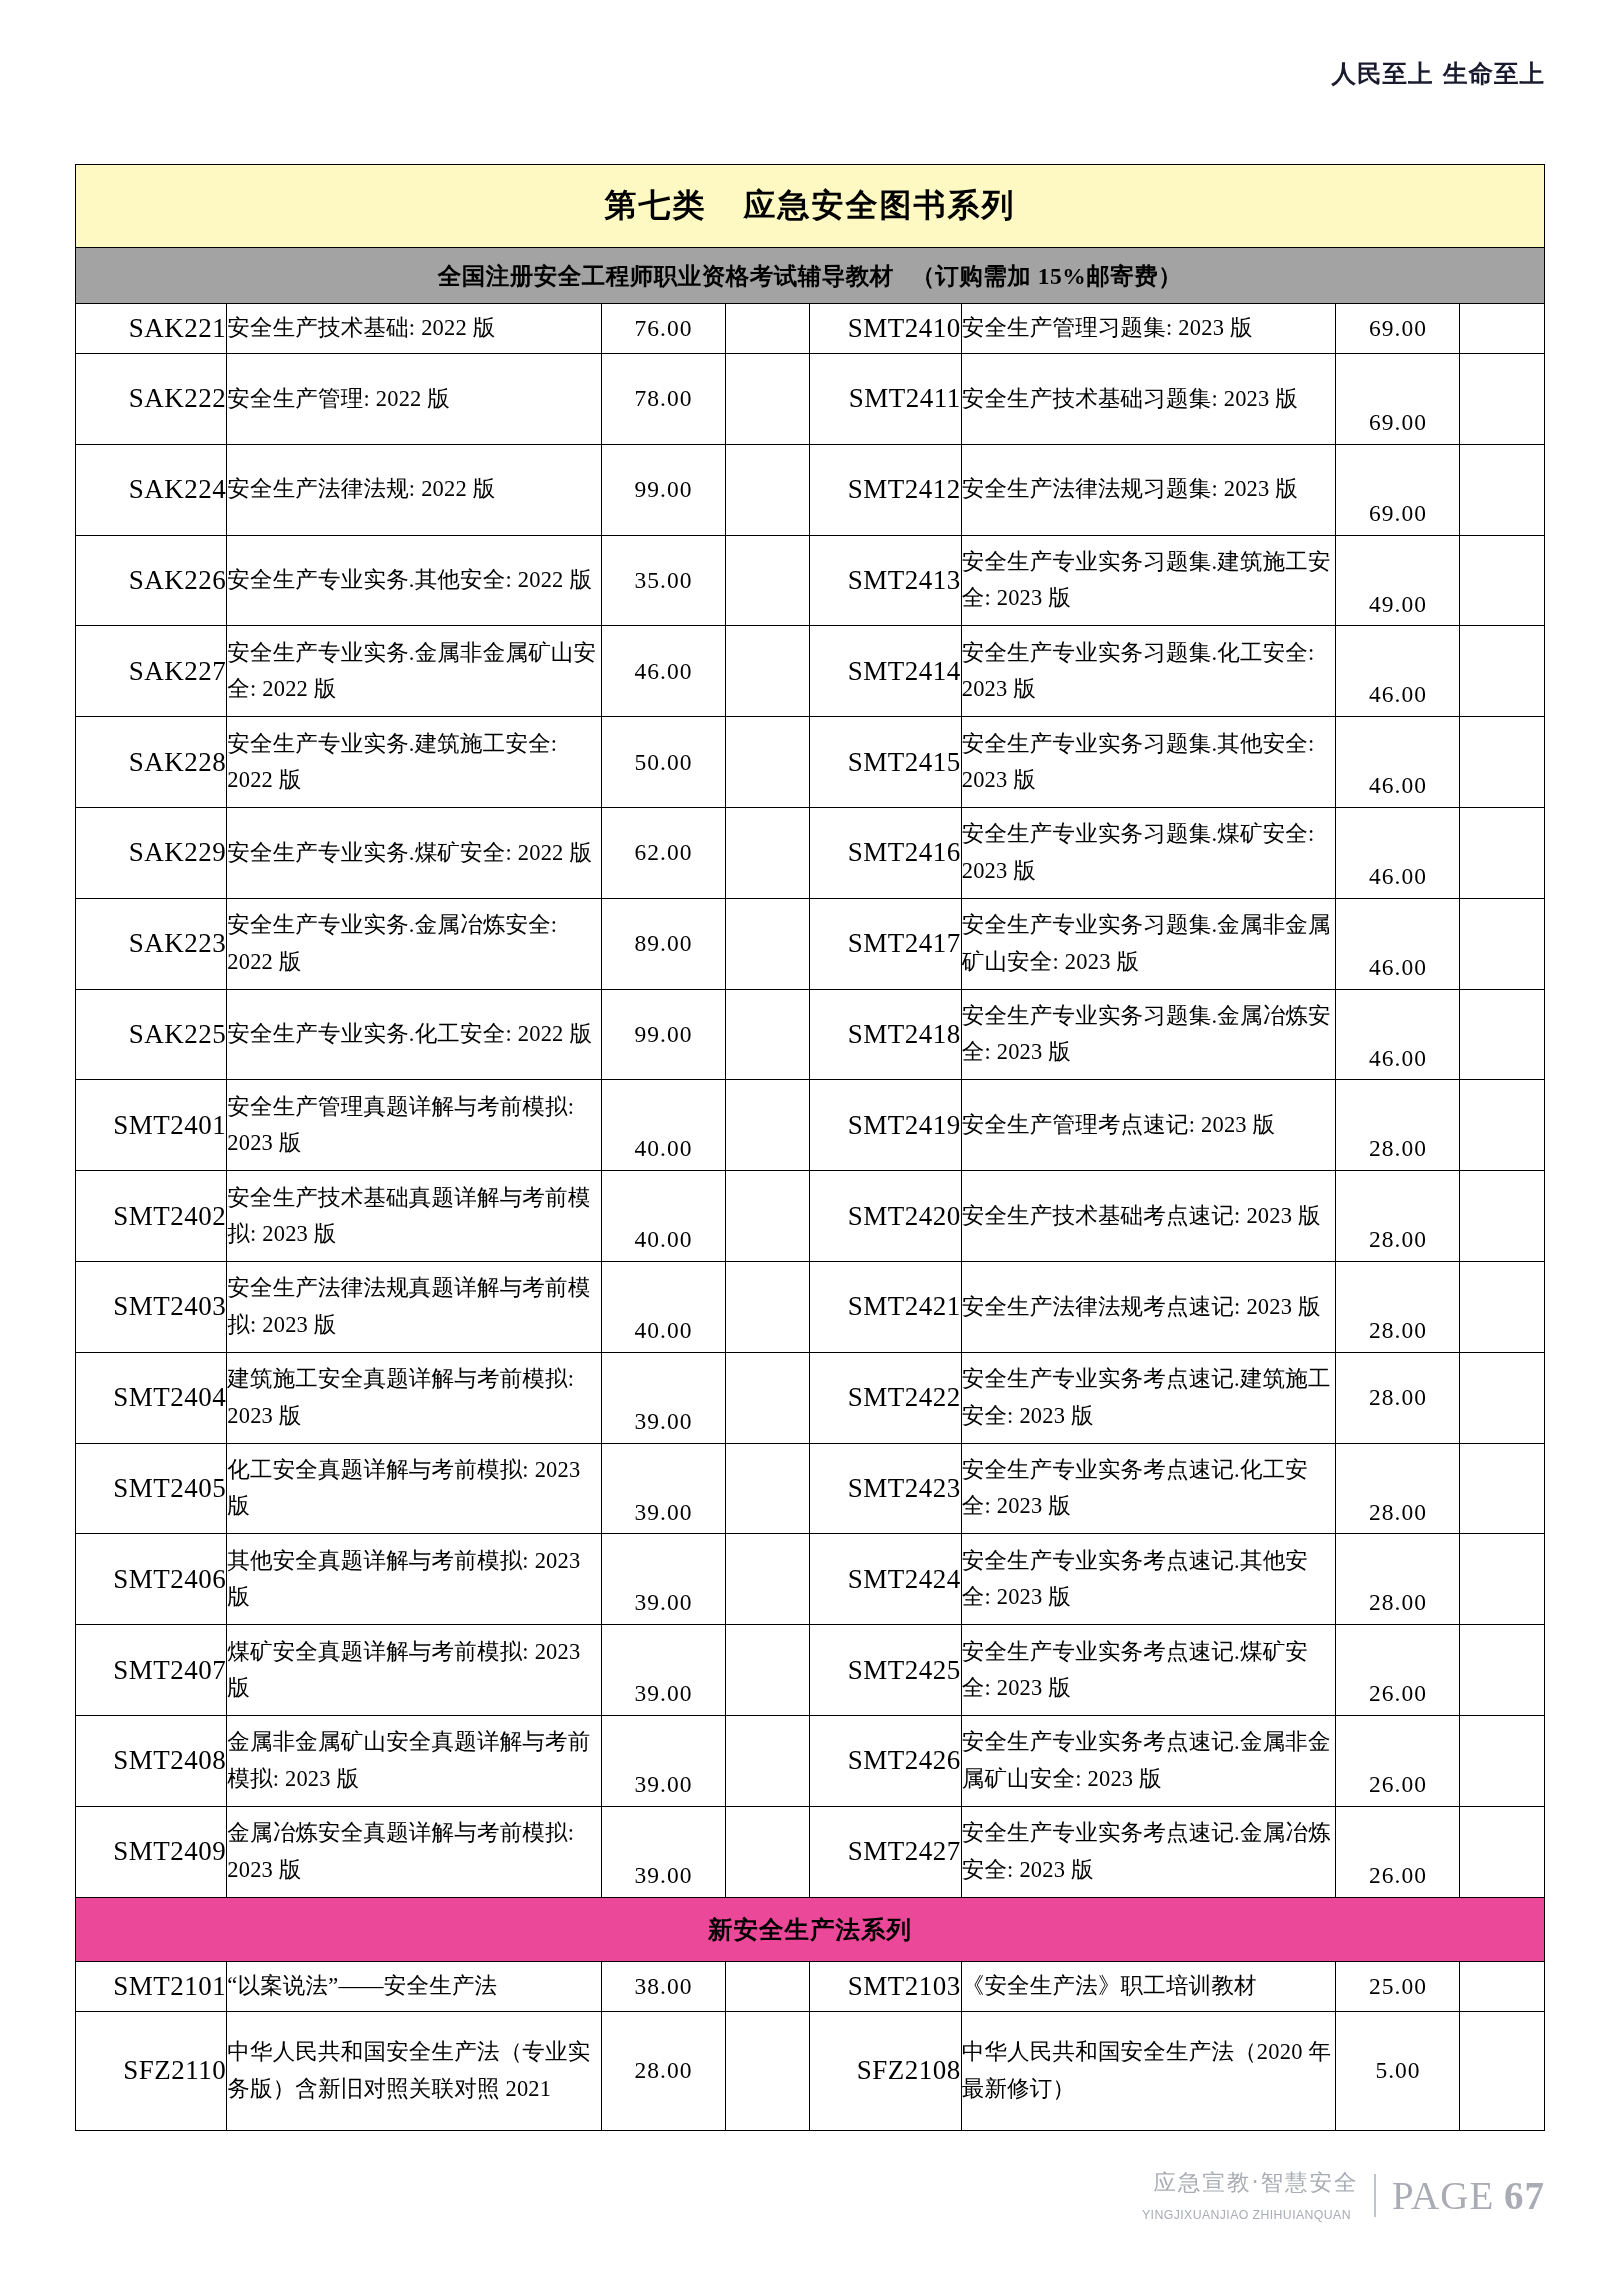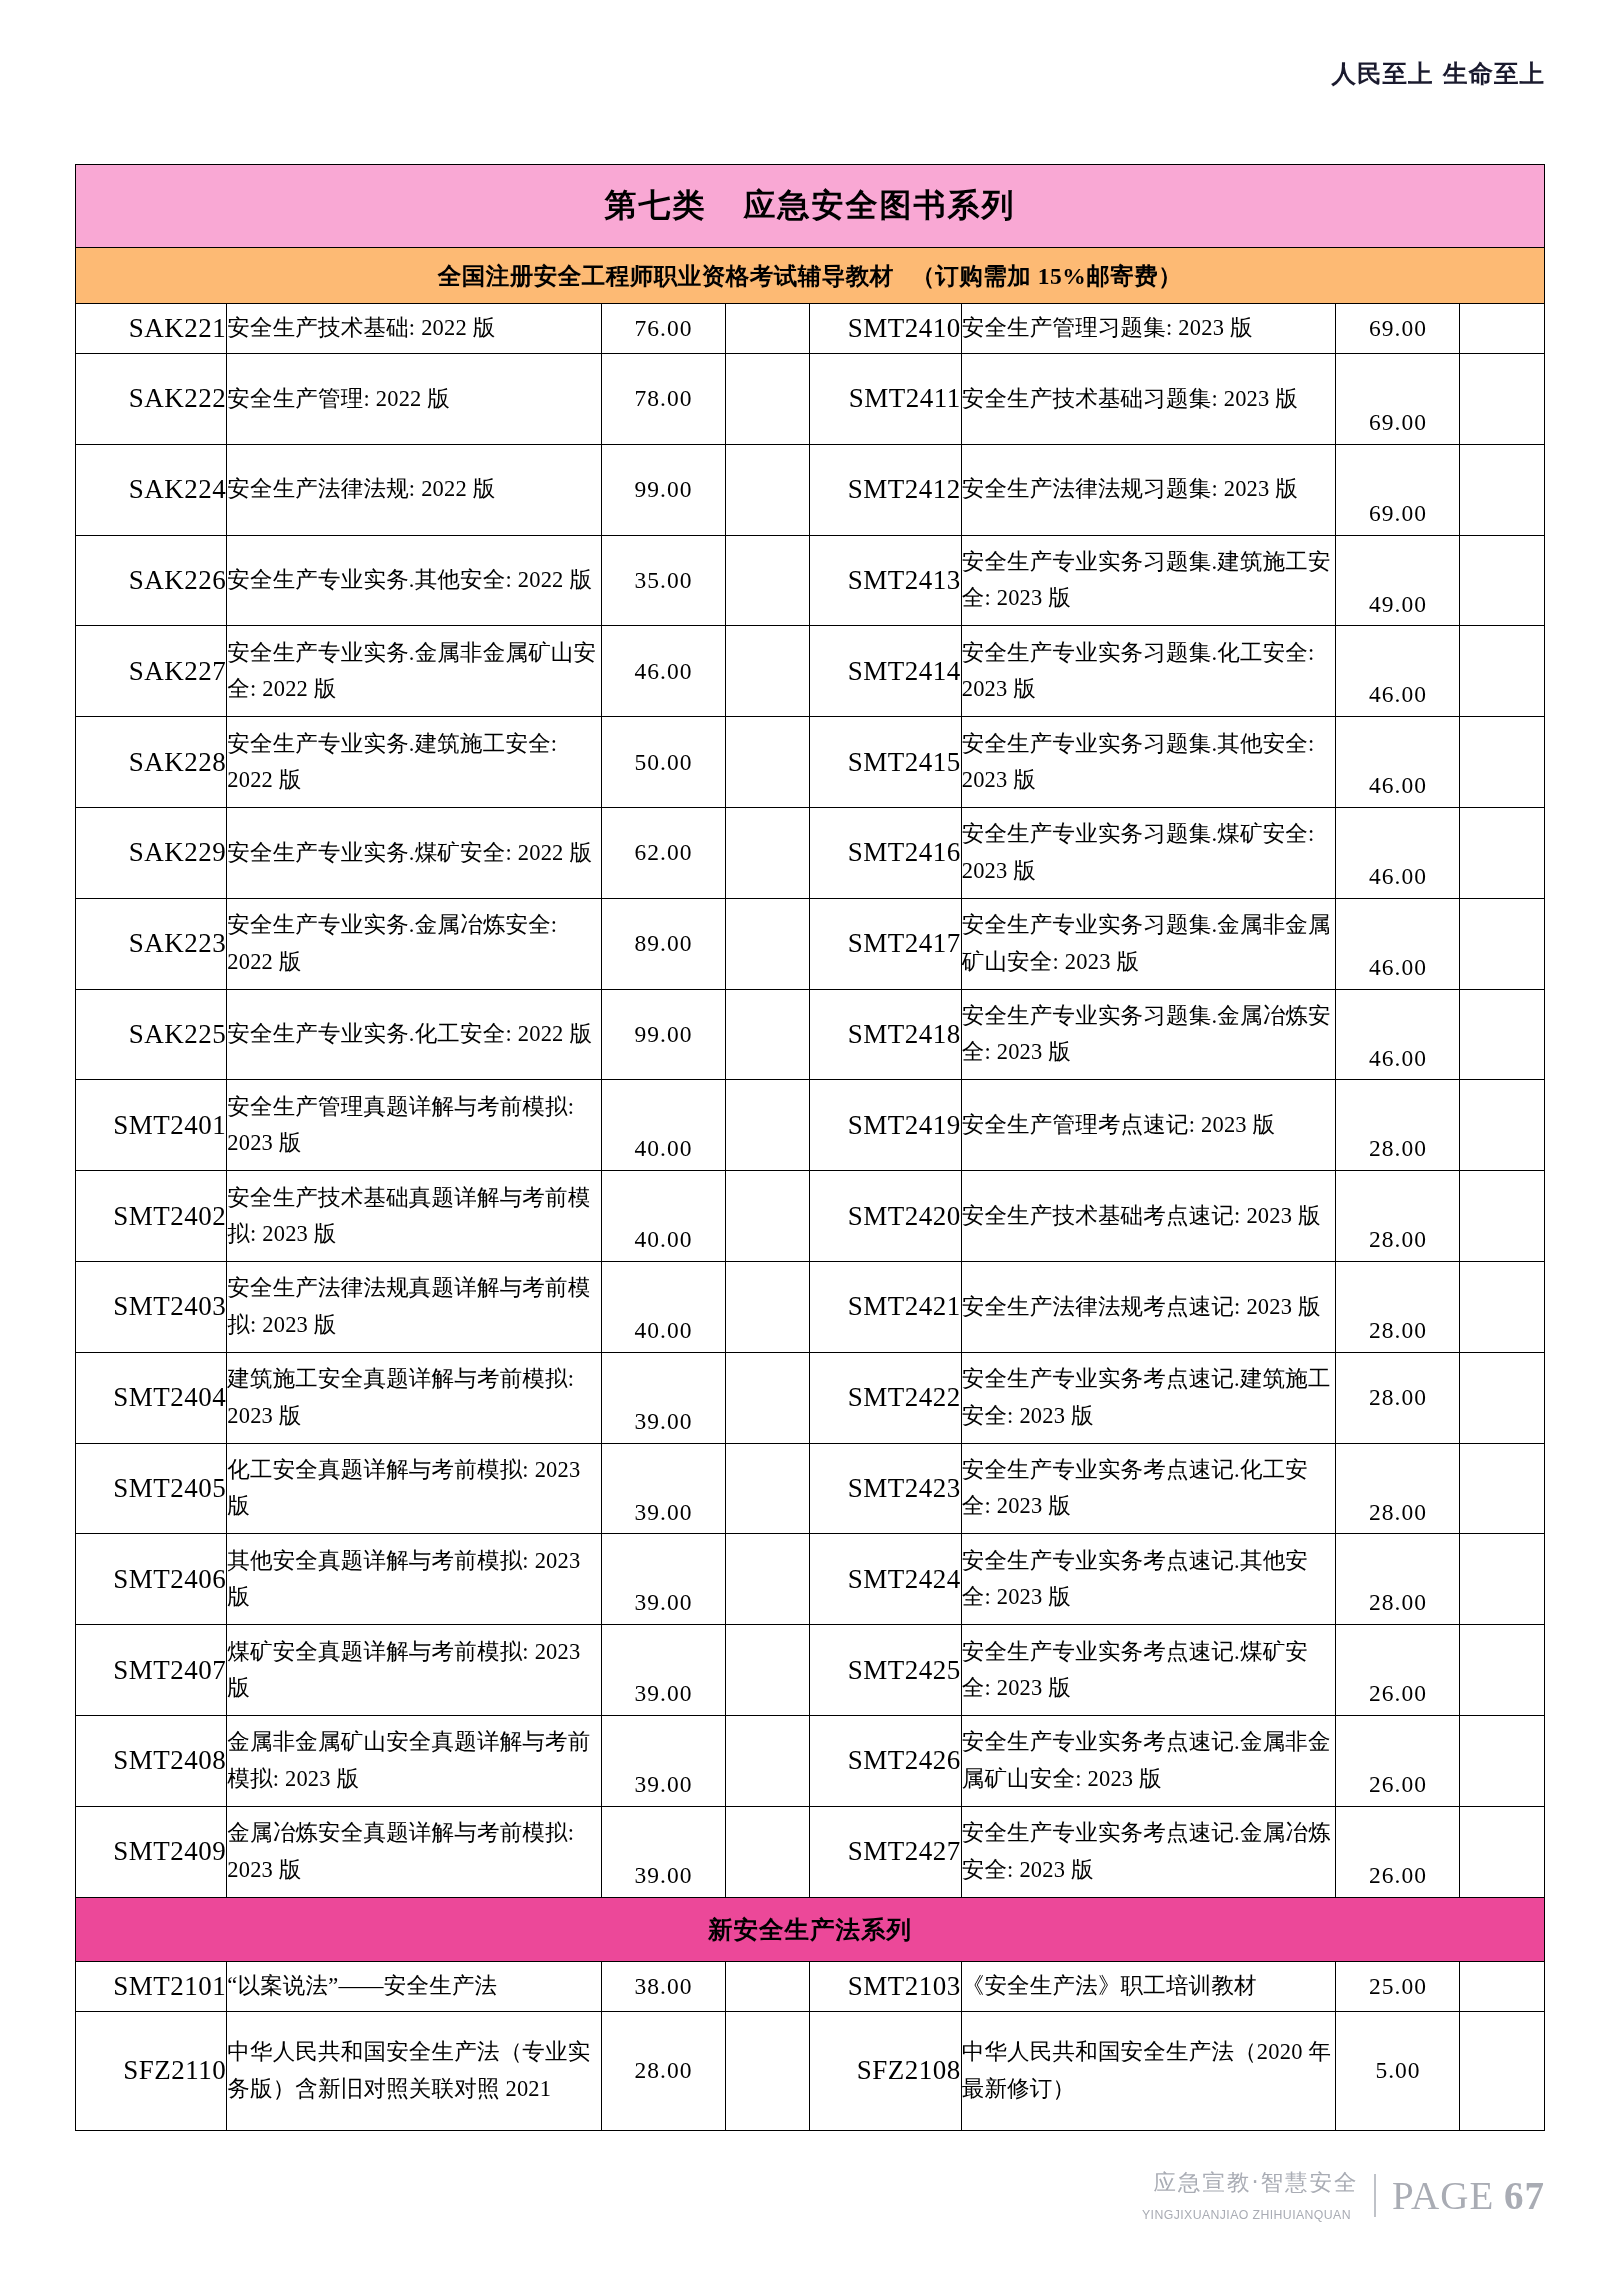--- a/index.html
+++ b/index.html
@@ -55,34 +55,34 @@
     vertical-align: middle;
   }
 
   
   col.c-code  { width: 111px; }
   col.c-title { width: 275px; }
   col.c-price { width: 91px; }
   col.c-blank { width: 62px; }
 
   .band {
-    background: #f9a8d4;
+    background: #fef9c3;
     text-align: center;
     font-weight: 700;
   }
   .band-main {
     height: 82px;
     font-size: 32px;
     letter-spacing: 2px;
     font-family: "DejaVu Sans", "Liberation Sans", sans-serif;
     font-weight: 700;
   }
   .band-main .gap { display:inline-block; width: 37px; }
   .band-sub {
-    background: #fdba74;
+    background: #a3a3a3;
     height: 55px;
     font-size: 23.5px;
     font-weight: 700;
     letter-spacing: 0.5px;
   }
   .band-sub .gap { display:inline-block; width: 17.6px; }
   .band-sec {
     background: #ec4899;
     height: 63px;
     font-size: 24.5px;

